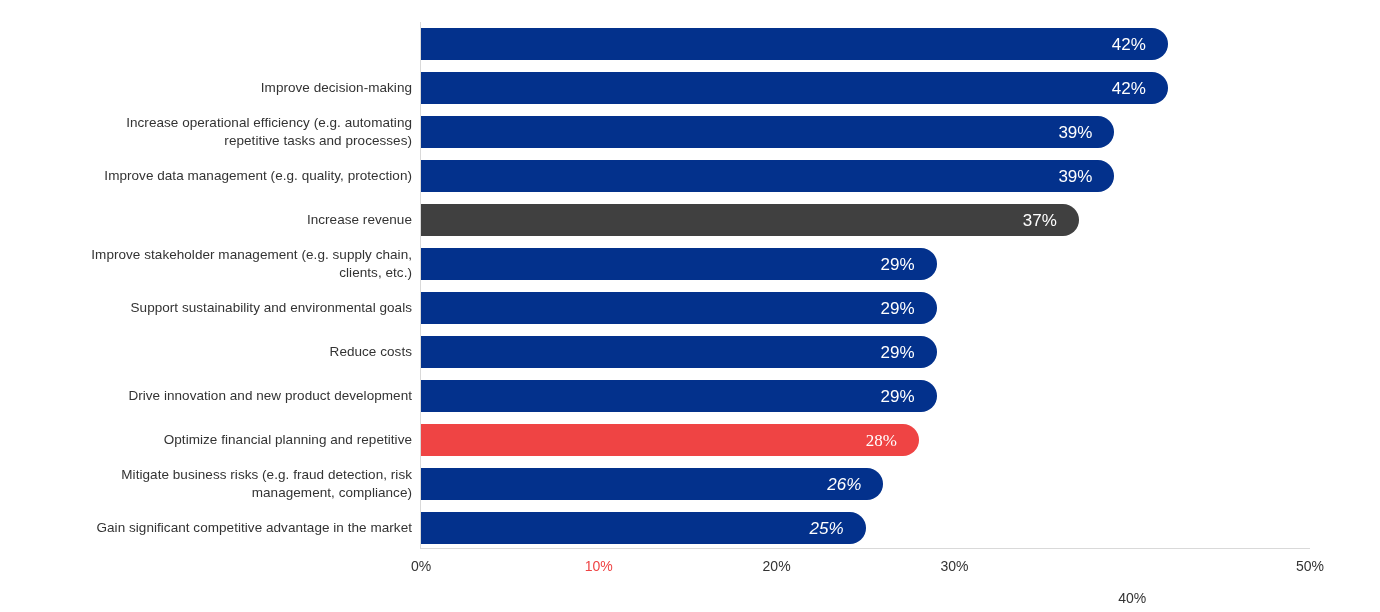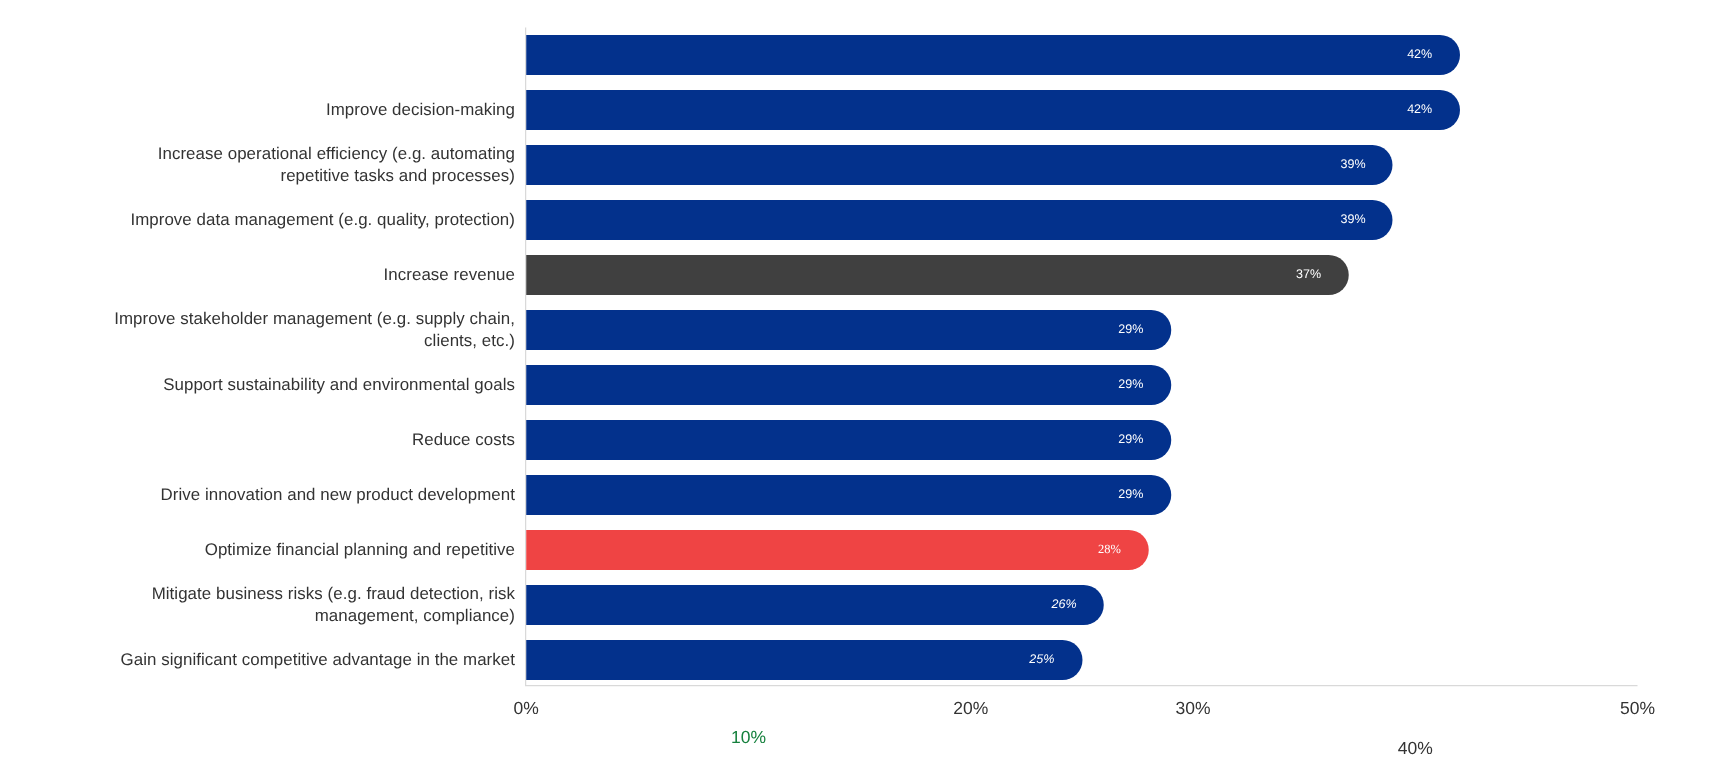--- a/index.html
+++ b/index.html
@@ -98,21 +98,21 @@
     border-top-right-radius: 16px;
     border-bottom-right-radius: 16px;
     box-sizing: border-box;
     display: flex;
     align-items: center;
     justify-content: flex-end;
   }
 
   .bar-value {
     color: #ffffff;
-    font-size: 10px;
+    font-size: 17px;
     line-height: 1;
     padding-right: 22px;
     white-space: nowrap;
   }
 
   
   .x-ticks {
     position: absolute;
     left: 0;
     top: 558px;
@@ -231,20 +231,20 @@
           <div class="cat-label">Gain significant competitive advantage in the market</div>
           <div class="bar-track">
             <div class="bar" style="width: 444.5px; background: rgb(3, 49, 140);">
               <span class="bar-value" style="color: rgb(255, 255, 255); font-style: italic;">25%</span>
             </div>
           </div>
         </div>
       </div>
     <div class="x-ticks" id="x-ticks">
         <div class="x-tick" style="left: 421px; color: rgb(51, 51, 51);">0%</div>
-        <div class="x-tick" style="left: 598.8px; color: #15803d; margin-top: 23px;">10%</div>
+        <div class="x-tick" style="left: 598.8px; color: #ef4444;">10%</div>
         <div class="x-tick" style="left: 776.6px; color: rgb(51, 51, 51);">20%</div>
         <div class="x-tick" style="left: 954.4px; color: rgb(51, 51, 51);">30%</div>
         <div class="x-tick" style="left: 1132.2px; color: rgb(51, 51, 51); margin-top: 32px;">40%</div>
         <div class="x-tick" style="left: 1310px; color: rgb(51, 51, 51);">50%</div>
       </div>
   </div>
 </div>
 
 </body></html>

